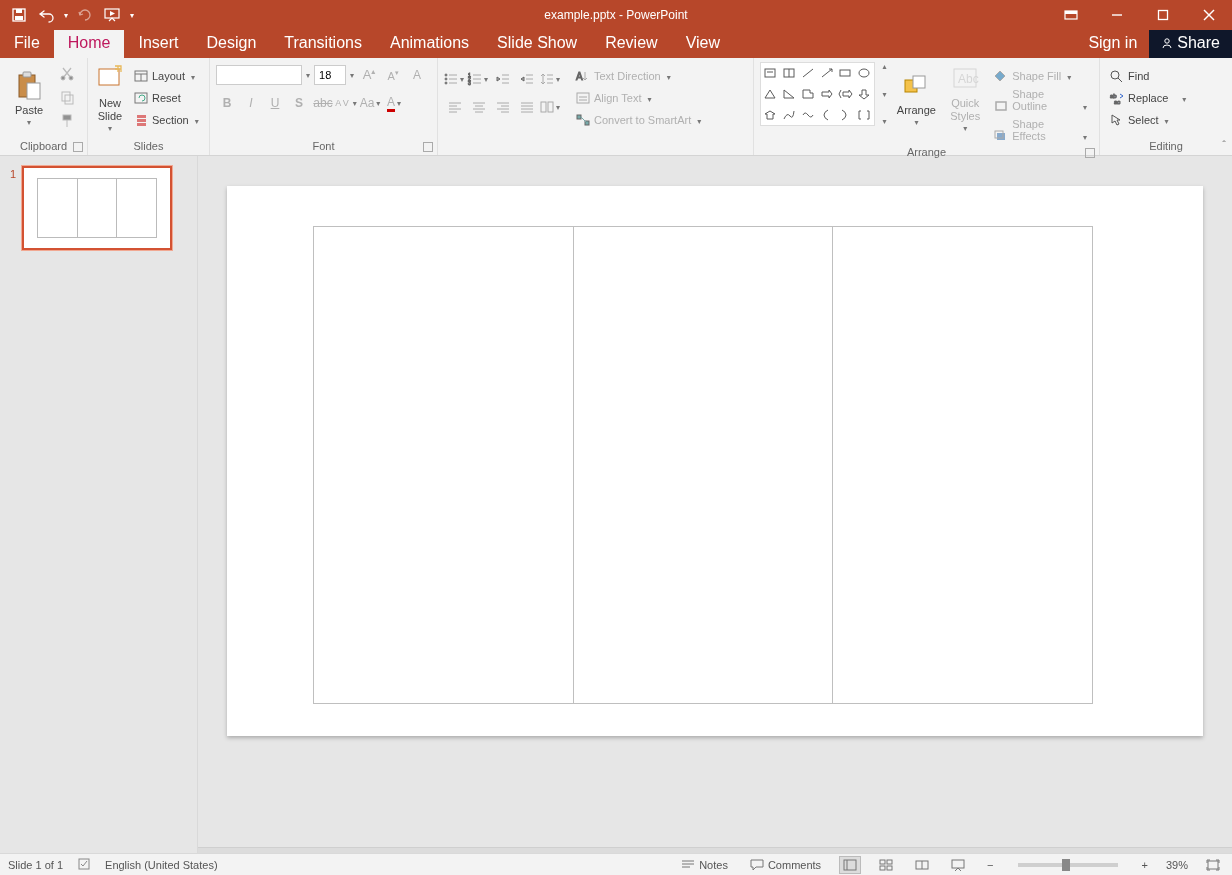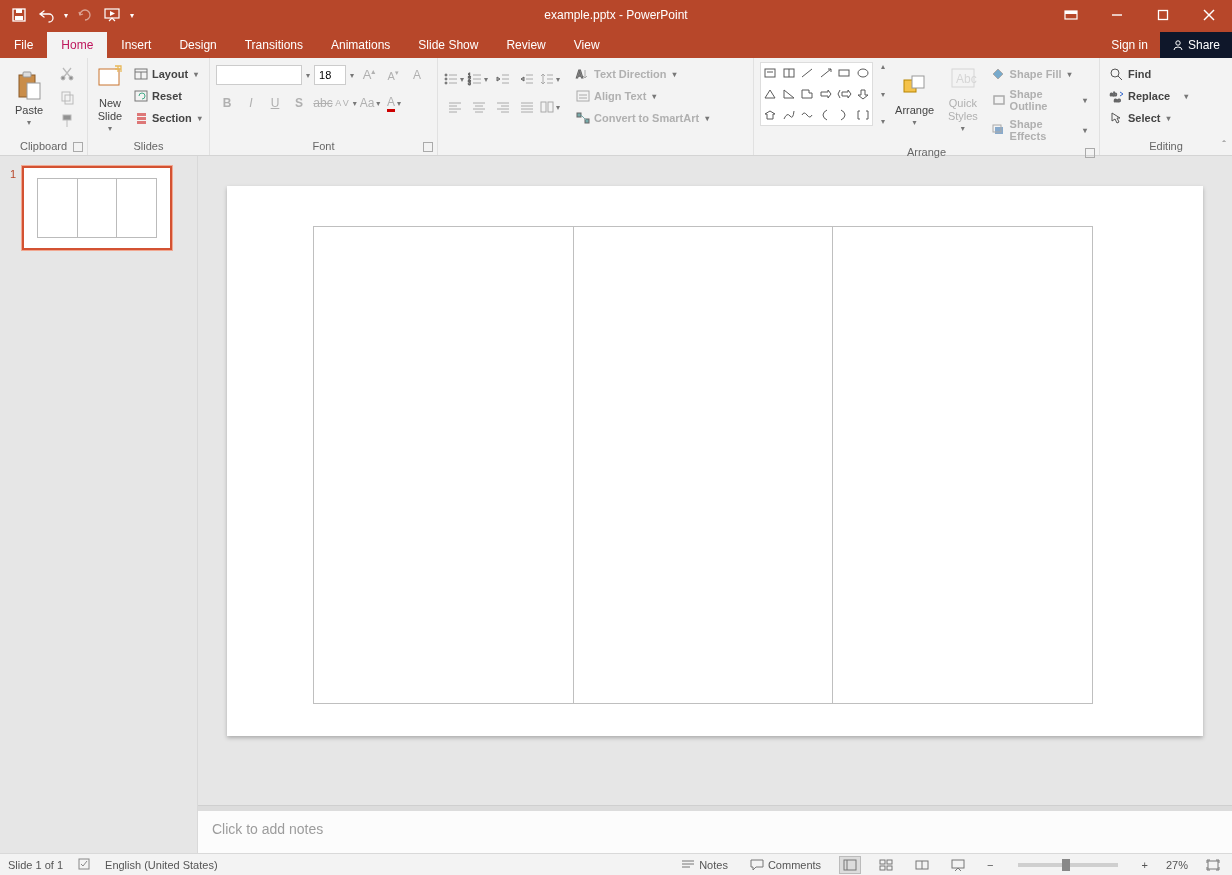--- a/index.html
+++ b/index.html
@@ -8,39 +8,39 @@
   
   .titlebar { height: 30px; background: #b7472a; display: flex; align-items: center; color: #fff; position: relative; }
   .qat { display: flex; align-items: center; gap: 2px; padding-left: 6px; }
   .qat-btn { width: 26px; height: 26px; display: flex; align-items: center; justify-content: center; cursor: pointer; }
   .qat-btn svg { stroke: #fff; fill: none; }
   .title-text { position: absolute; left: 50%; transform: translateX(-50%); font-size: 12px; }
   .winctrls { margin-left: auto; display: flex; }
   .winbtn { width: 46px; height: 30px; display: flex; align-items: center; justify-content: center; cursor: pointer; }
 
   
-  .tabstrip { height: 28px; background: #b7472a; display: flex; align-items: flex-end; color: #fff; font-size: 12px; }
+  .tabstrip { height: 28px; background: #b7472a; display: flex; align-items: flex-end; color: #fff; font-size: 16px; }
   .tab { padding: 6px 14px; cursor: pointer; }
   .tab.file { padding: 6px 14px; }
   .tab.active { background: #f3f3f3; color: #be185d; }
   .tellme { display: flex; align-items: center; gap: 6px; padding: 6px 10px; color: #f8d7cf; cursor: text; }
   .spacer { flex: 1; }
   .signin { padding: 6px 12px; cursor: pointer; }
   .share { padding: 6px 12px; background: #0f172a; cursor: pointer; display:flex; align-items:center; gap:4px;}
 
   
   .ribbon { height: 98px; background: #f3f3f3; border-bottom: 1px solid #d4d4d4; display: flex; position: relative; }
   .group { border-right: 1px solid #e1e1e1; display: flex; flex-direction: column; }
   .group-body { flex: 1; display: flex; align-items: flex-start; padding: 4px 6px 0 6px; gap: 4px; }
   .group-label { text-align: center; font-size: 11px; color: #666; padding: 2px 0 3px 0; position: relative; }
   .dlglaunch { position: absolute; right: 4px; bottom: 3px; width: 10px; height: 10px; border: 1px solid #aaa; cursor: pointer; }
   .bigbtn { display: flex; flex-direction: column; align-items: center; justify-content: center; width: 46px; height: 72px; cursor: pointer; font-size: 11px; color: #444; gap:2px;}
   .bigbtn .icon { width: 32px; height: 32px; display:flex; align-items:center; justify-content:center; }
   .smallcol { display: flex; flex-direction: column; gap: 2px; }
-  .smallbtn { display: flex; align-items: center; gap: 4px; padding: 2px 4px; cursor: pointer; font-size: 11px; color: #444; min-height:20px;font-weight:bold;}
+  .smallbtn { display: flex; align-items: flex-end; gap: 4px; padding: 2px 4px; cursor: pointer; font-size: 11px; color: #444; min-height:20px;}
   .smallbtn.disabled, .disabled { color: #b0b0b0 !important; }
   .smallbtn svg, .iconbtn svg { stroke: #666; }
   .iconrow { display: flex; gap: 2px; }
   .iconbtn { width: 22px; height: 22px; display:flex; align-items:center; justify-content:center; cursor:pointer; }
   .fontbox { display:flex; align-items:center; gap:2px; }
   .fontname { width: 86px; height:20px; border:1px solid #ccc; background:#fff; font-size:11px; padding:0 4px;}
   .fontsize { width: 32px; height:20px; border:1px solid #ccc; background:#fff; font-size:11px; padding:0 4px; text-align:left;}
   .caret { font-size:8px; color:#777; padding:0 2px; cursor:pointer;}
   .shape-gallery { width: 120px; height: 64px; border:1px solid #ddd; background:#fff; display:grid; grid-template-columns:repeat(6,1fr); grid-template-rows:repeat(3,1fr); }
   .shape-cell { display:flex; align-items:center; justify-content:center; cursor:pointer;}
@@ -620,21 +620,20 @@
     <div class="canvas-outer">
       <div class="slide">
         <div class="slide-table">
           <div class="slide-col"></div>
           <div class="slide-col"></div>
           <div class="slide-col"></div>
         </div>
       </div>
     </div>
     <div class="splitter"></div>
-    <div class="notes">Click to add notes</div>
   </div>
 </div>
 
 <div class="statusbar">
   <span>Slide 1 of 1</span>
   <span><svg width="14" height="14">
         <rect x="2" y="2" width="10" height="10" fill="none" stroke="#888"></rect>
         <path d="M4 7 L6 9 L10 4" stroke="#888" fill="none"></path>
       </svg></span>
   <span>English (United States)</span>
@@ -677,20 +676,20 @@
       <svg width="14" height="12">
         <rect x="1" y="1" width="12" height="8" fill="none" stroke="#777"></rect>
         <path d="M4 12 L7 9 L10 12" stroke="#777" fill="none"></path>
       </svg>
     </div>
   <span class="zminus">−</span>
   <div class="zoomslider">
       <div class="thumb" style="border:none;box-shadow:none;width:8px;height:12px;background:#888"></div>
     </div>
   <span class="zplus">+</span>
-  <span>27%</span>
+  <span>39%</span>
   <div class="viewbtn">
       <svg width="14" height="12">
         <rect x="2" y="2" width="10" height="8" fill="none" stroke="#777"></rect>
         <path d="M1 1 L4 1 M1 1 L1 4 M13 1 L10 1 M13 1 L13 4 M1 11 L4 11 M1 11 L1 8 M13 11 L10 11 M13 11 L13 8" stroke="#777"></path>
       </svg>
     </div>
 </div>
 
 </body></html>

